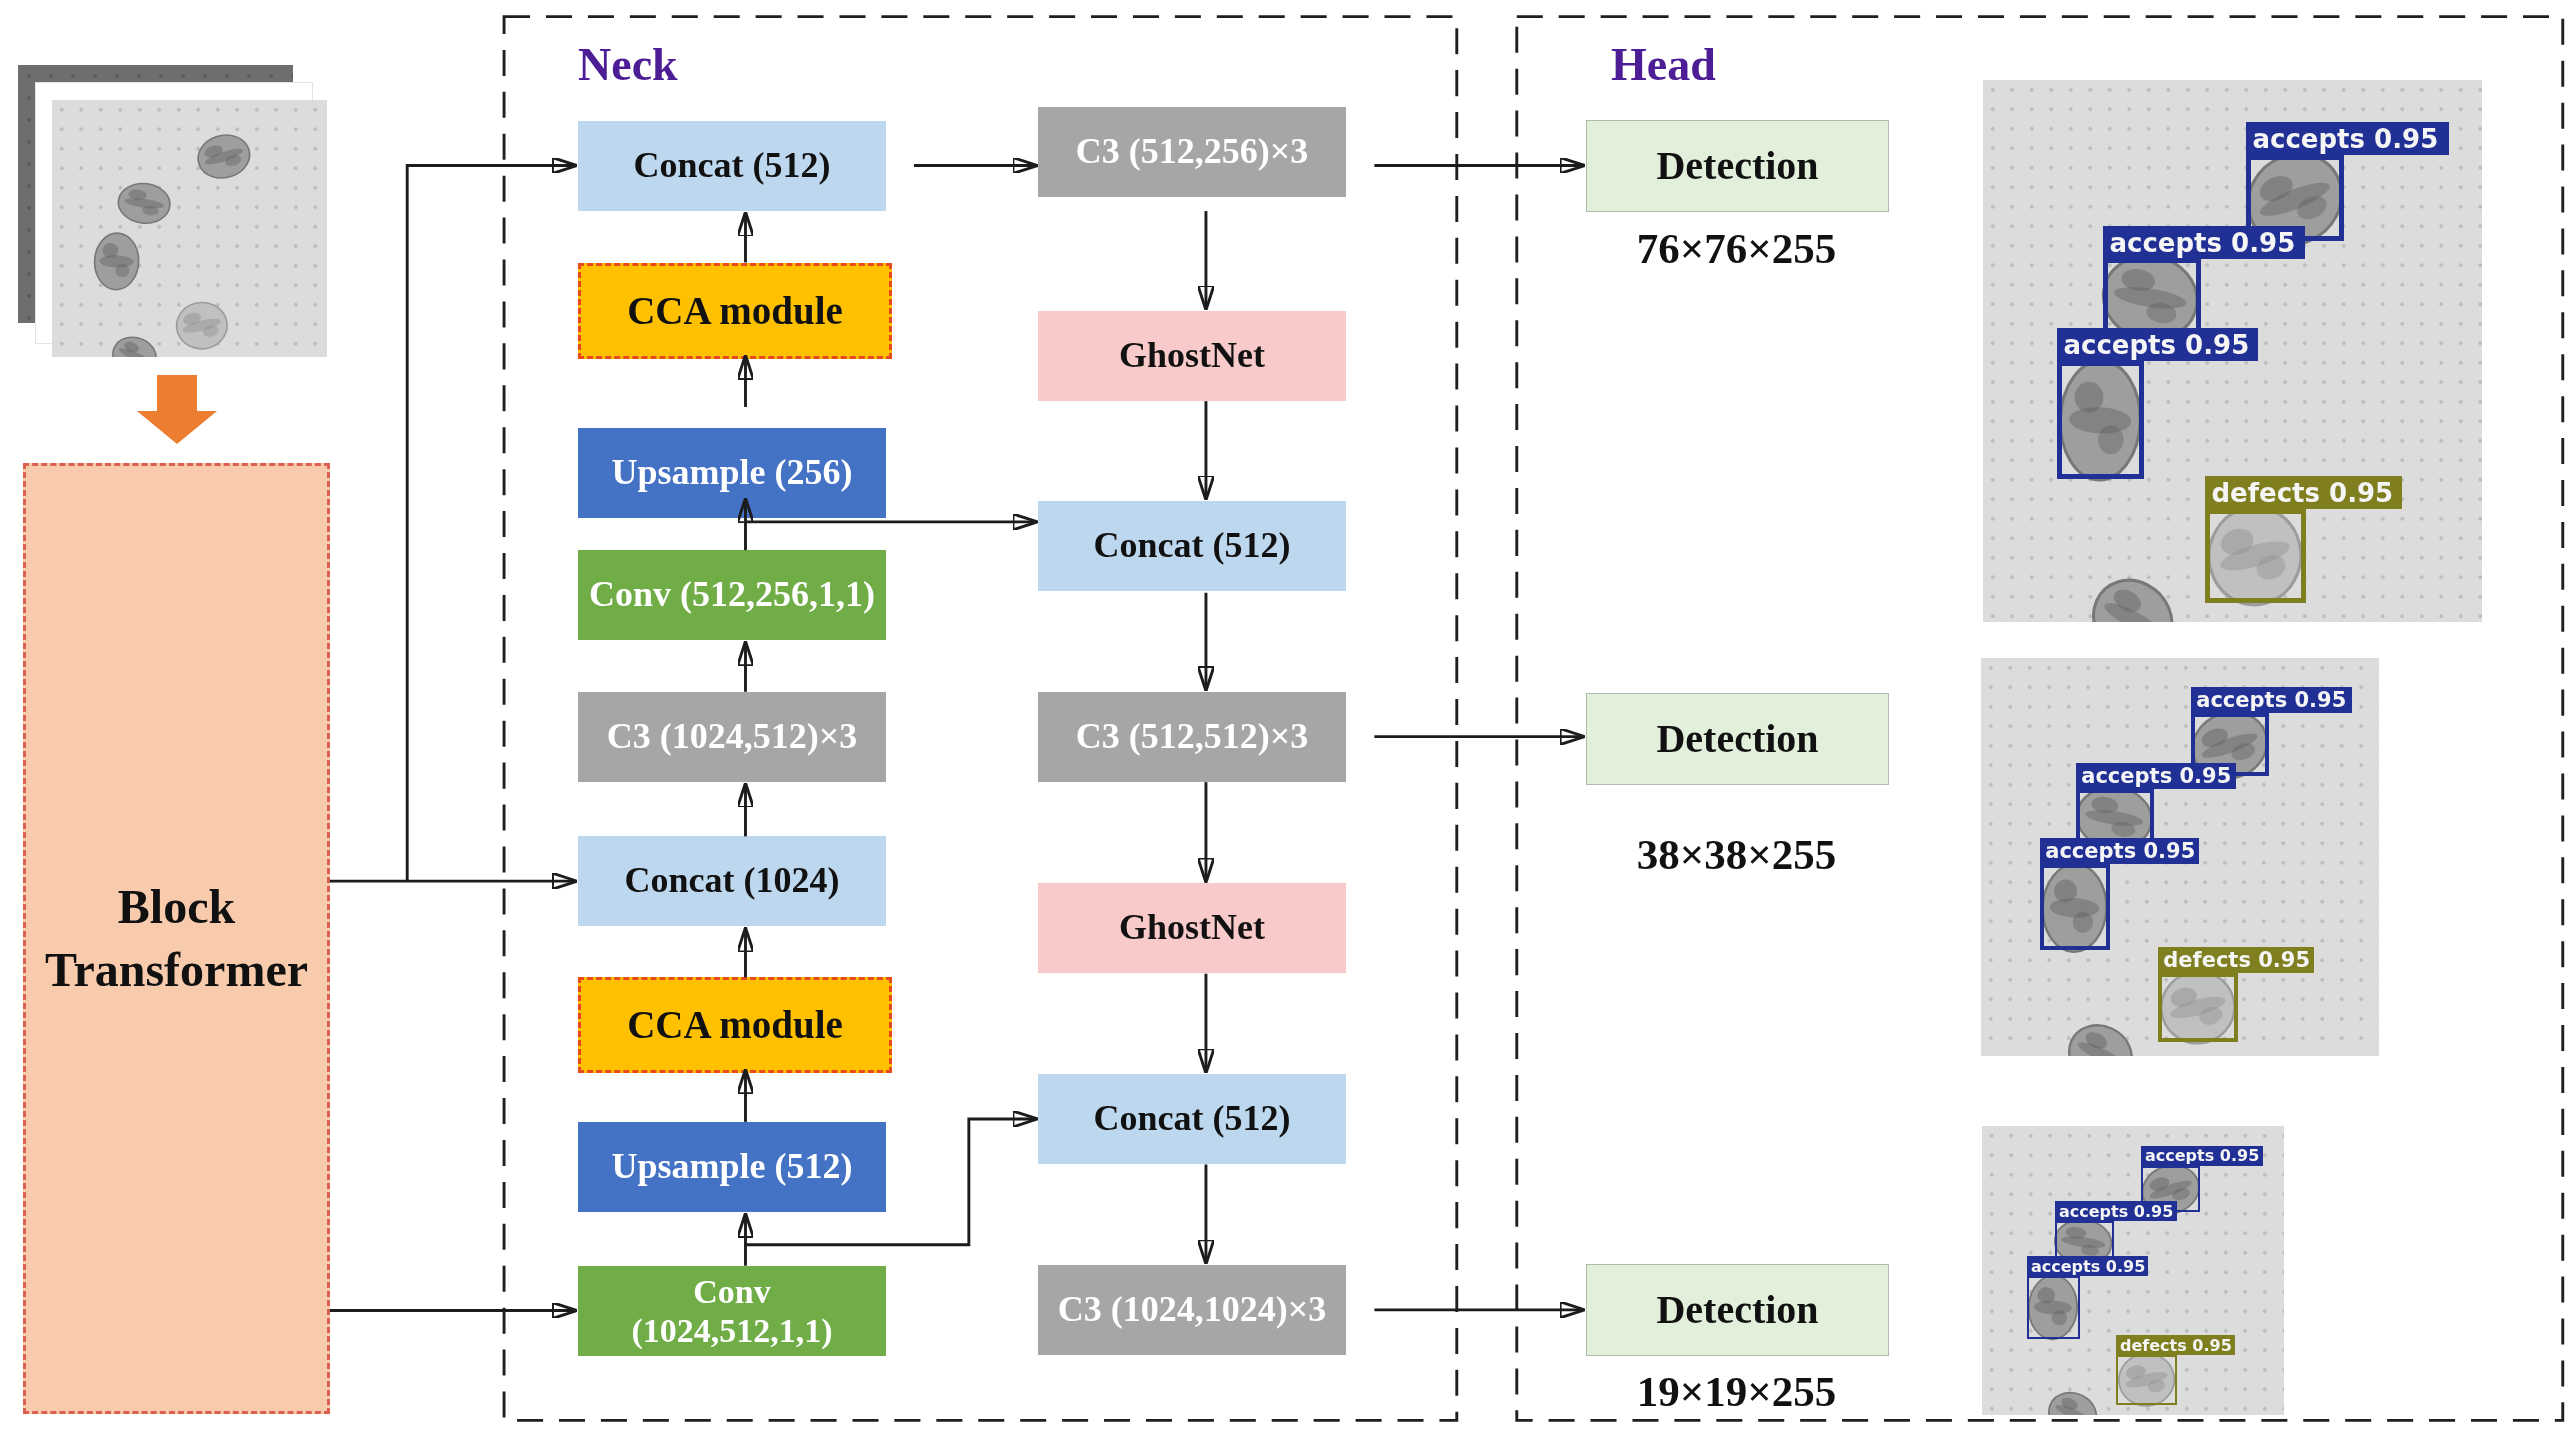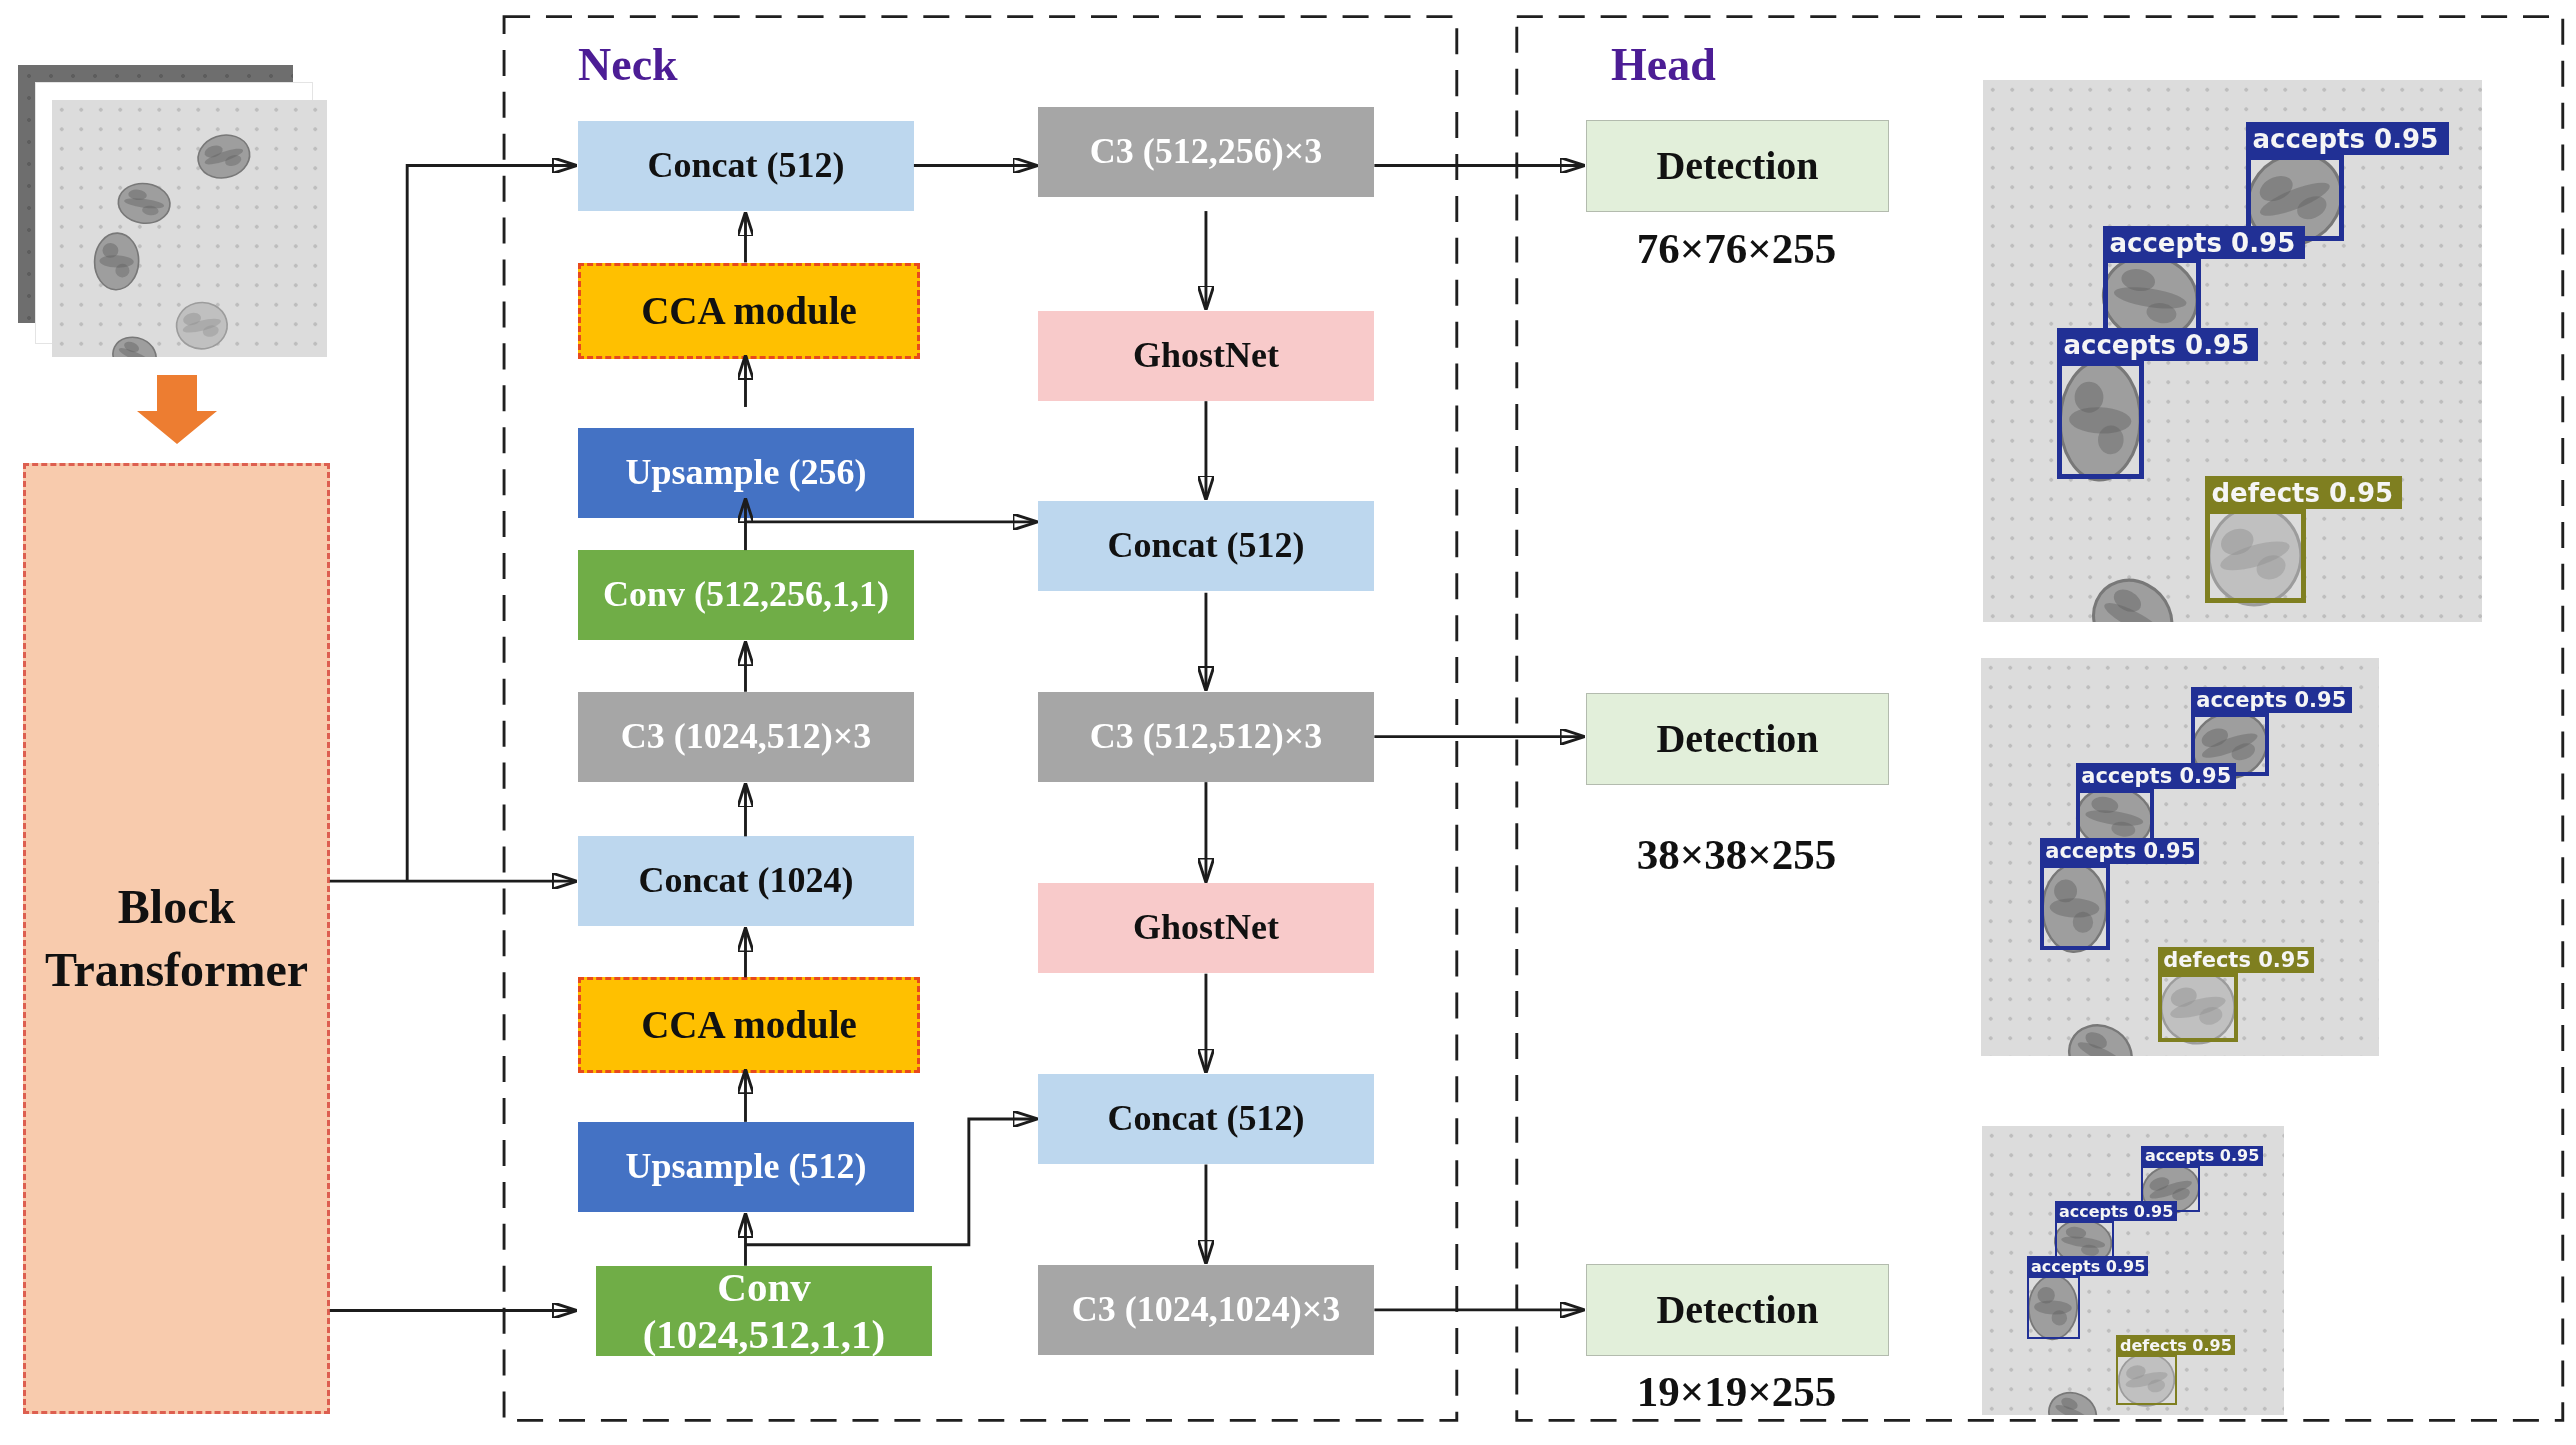--- a/index.html
+++ b/index.html
@@ -1,21 +1,21 @@
 <!DOCTYPE html>
 <html style="--c-concat: #bdd7ee; --c-cca: #ffc000; --c-cca-border: #e8491d; --c-upsample: #4472c4; --c-conv: #70ad47; --c-c3: #a6a6a6; --c-ghost: #f8caca; --c-detection: #e2efda; --c-tb: #f8cbad; --c-tb-border: #dd5f50; --c-orange: #ed7d31;font-size:11.6px"><head>
 <meta charset="utf-8">
 <style>
   html,body{margin:0;padding:0;background:#ffffff;}
   #canvas{position:relative;width:2576px;height:1445px;background:#ffffff;overflow:hidden;
           font-family:"Liberation Serif","DejaVu Serif",serif;}
   
   .node{position:absolute;display:flex;align-items:center;justify-content:center;
         text-align:center;font-weight:bold;font-size:36px;line-height:1.15;}
-  .w465{width:336px;height:90px;}
+  .w465{width:308px;height:90px;}
   .w417{width:301px;height:90px;}
   .concat{background:var(--c-concat);color:#111;}
   .cca{background:var(--c-cca);color:#111;border:3.6px dashed var(--c-cca-border);font-size:39px;}
   .upsample{background:var(--c-upsample);color:#fff;}
   .conv{background:var(--c-conv);color:#fff;}
   .c3{background:var(--c-c3);color:#fff;}
   .ghost{background:var(--c-ghost);color:#111;}
   .detection{background:var(--c-detection);color:#111;border:1.4px solid #b3bbae;font-size:40px;}
   .dims{position:absolute;width:301px;height:51px;display:flex;align-items:center;justify-content:center;
         font-weight:bold;font-size:43px;color:#111;}
@@ -101,21 +101,21 @@
   <div class="section-label" style="left:1611px;top:38px;">Head</div>
 
   <div class="node w465 concat" style="left:578px;top:121px;">Concat (512)</div>
   <div class="node w465 cca" style="left:578px;top:263px;">CCA module</div>
   <div class="node w465 upsample" style="left:578px;top:407px;margin-top:21px;">Upsample (256)</div>
   <div class="node w465 conv" style="left:578px;top:550px;">Conv (512,256,1,1)</div>
   <div class="node w465 c3" style="left:578px;top:692px;">C3 (1024,512)×3</div>
   <div class="node w465 concat" style="left:578px;top:836px;">Concat (1024)</div>
   <div class="node w465 cca" style="left:578px;top:977px;">CCA module</div>
   <div class="node w465 upsample" style="left:578px;top:1122px;">Upsample (512)</div>
-  <div class="node w465 conv" style="left:596px;top:1266px;font-size:41px;">
+  <div class="node w465 conv" style="left:578px;top:1266px;font-size:34px;">
     <div>
       <div>Conv</div>
       <div>(1024,512,1,1)</div>
     </div>
   </div>
 
   <div class="node w465 c3" style="left:1038px;top:107px;">C3 (512,256)×3</div>
   <div class="node w465 ghost" style="left:1038px;top:311px;">GhostNet</div>
   <div class="node w465 concat" style="left:1038px;top:501px;">Concat (512)</div>
   <div class="node w465 c3" style="left:1038px;top:692px;">C3 (512,512)×3</div>

